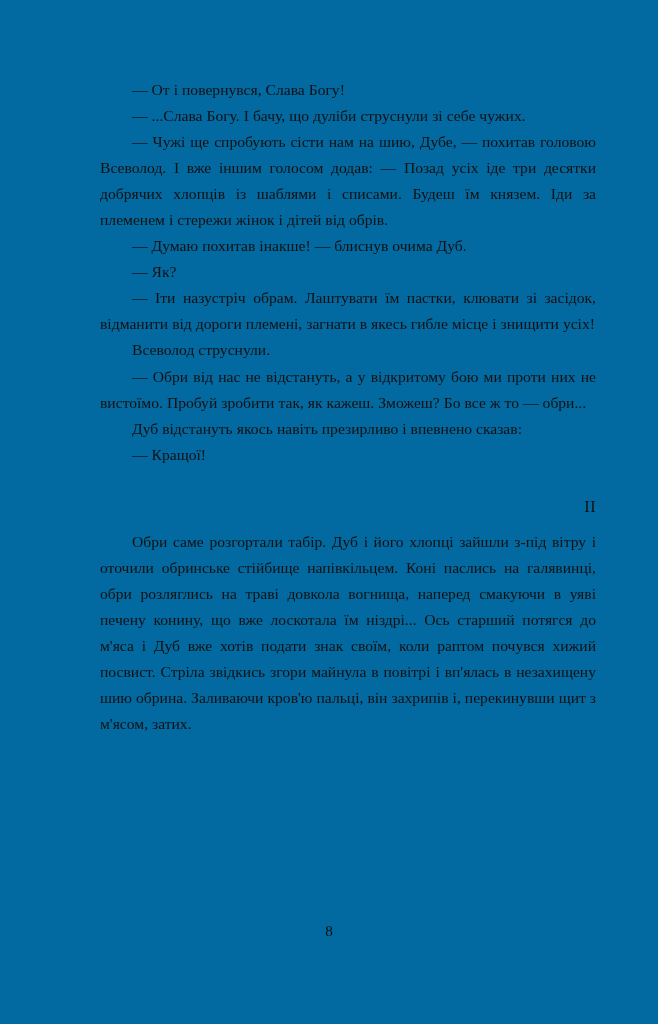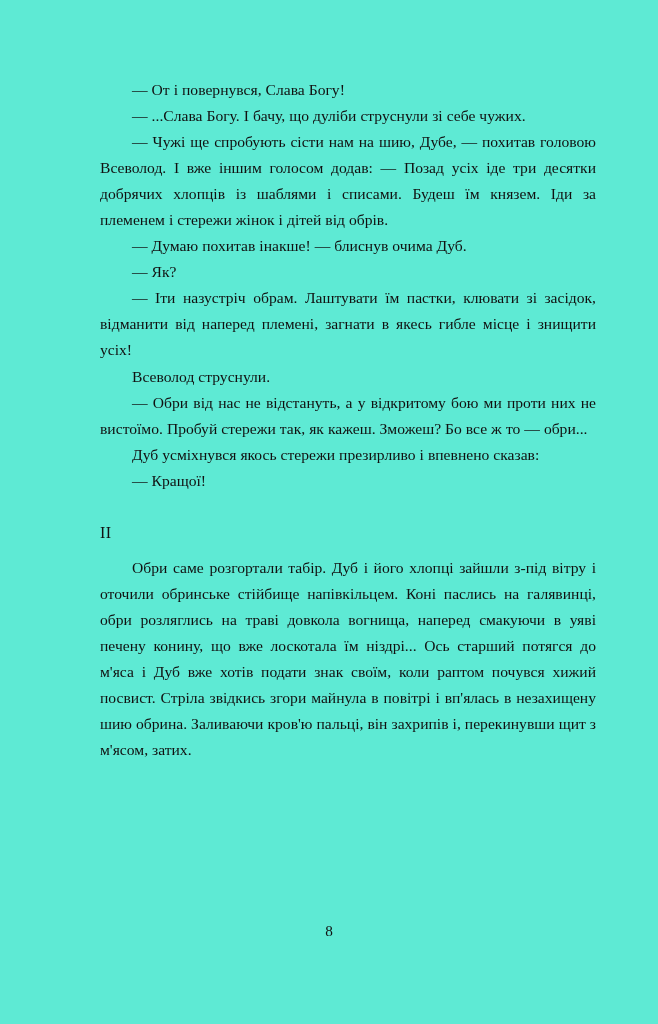--- a/index.html
+++ b/index.html
@@ -5,21 +5,21 @@
 <style>
   html, body {
     margin: 0;
     padding: 0;
     background: #ffffff;
   }
   .page {
     position: relative;
     width: 658px;
     height: 1024px;
-    background: #5eead4;
+    background: #0369a1;
     overflow: hidden;
     font-family: "Liberation Serif", "DejaVu Serif", serif;
     color: #111111;
   }
   .text-block {
     position: absolute;
     left: 100px;
     top: 77px;
     width: 496px;
   }
@@ -38,21 +38,21 @@
   .stretch-last::after {
     content: "";
     display: inline-block;
     width: 100%;
   }
   .chapter-heading {
     margin: 0;
     font-size: 16px;
     line-height: 26.05px;
     font-weight: normal;
-    text-align: left;
+    text-align: right;
     text-indent: 0;
     letter-spacing: 0.5px;
   }
   .gap-before-heading { height: 26px; }
   .gap-after-heading  { height: 9px; }
 
   .folio {
     position: absolute;
     left: 0;
     top: 921px;
@@ -68,24 +68,24 @@
 
 <div class="page">
 
   <div class="text-block">
 
     <p class="para">— От і повернувся, Слава Богу!</p>
     <p class="para">— ...Слава Богу. І бачу, що дуліби струснули зі себе чужих.</p>
     <p class="para">— Чужі ще спробують сісти нам на шию, Дубе, — похитав головою Всеволод. І вже іншим голосом додав: — Позад усіх іде три десятки добрячих хлопців із шаблями і списами. Будеш їм князем. Іди за племенем і стережи жінок і дітей від обрів.</p>
     <p class="para">— Думаю похитав інакше! — блиснув очима Дуб.</p>
     <p class="para">— Як?</p>
-    <p class="para">— Іти назустріч обрам. Лаштувати їм пастки, клювати зі засідок, відманити від наперед племені, загнати в якесь гибле місце і знищити усіх!</p>
+    <p class="para">— Іти назустріч обрам. Лаштувати їм пастки, клювати зі засідок, відманити від дороги племені, загнати в якесь гибле місце і знищити усіх!</p>
     <p class="para">Всеволод струснули.</p>
-    <p class="para">— Обри від нас не відстануть, а у відкритому бою ми проти них не вистоїмо. Пробуй стережи так, як кажеш. Зможеш? Бо все ж то — обри...</p>
-    <p class="para">Дуб усміхнувся якось стережи презирливо і впевнено сказав:</p>
+    <p class="para">— Обри від нас не відстануть, а у відкритому бою ми проти них не вистоїмо. Пробуй зробити так, як кажеш. Зможеш? Бо все ж то — обри...</p>
+    <p class="para">Дуб відстануть якось навіть презирливо і впевнено сказав:</p>
     <p class="para">— Кращої!</p>
 
     <div class="gap-before-heading"></div>
     <h2 class="chapter-heading">II</h2>
     <div class="gap-after-heading"></div>
 
     <p class="para">Обри саме розгортали табір. Дуб і його хлопці зайшли з-під вітру і оточили обринське стійбище напівкільцем. Коні паслись на галявинці, обри розляглись на траві довкола вогнища, наперед смакуючи в уяві печену конину, що вже лоскотала їм ніздрі... Ось старший потягся до м'яса і Дуб вже хотів подати знак своїм, коли раптом почувся хижий посвист. Стріла звідкись згори майнула в повітрі і вп'ялась в незахищену шию обрина. Заливаючи кров'ю пальці, він захрипів і, перекинувши щит з м'ясом, затих.</p>
 
   </div>
 

